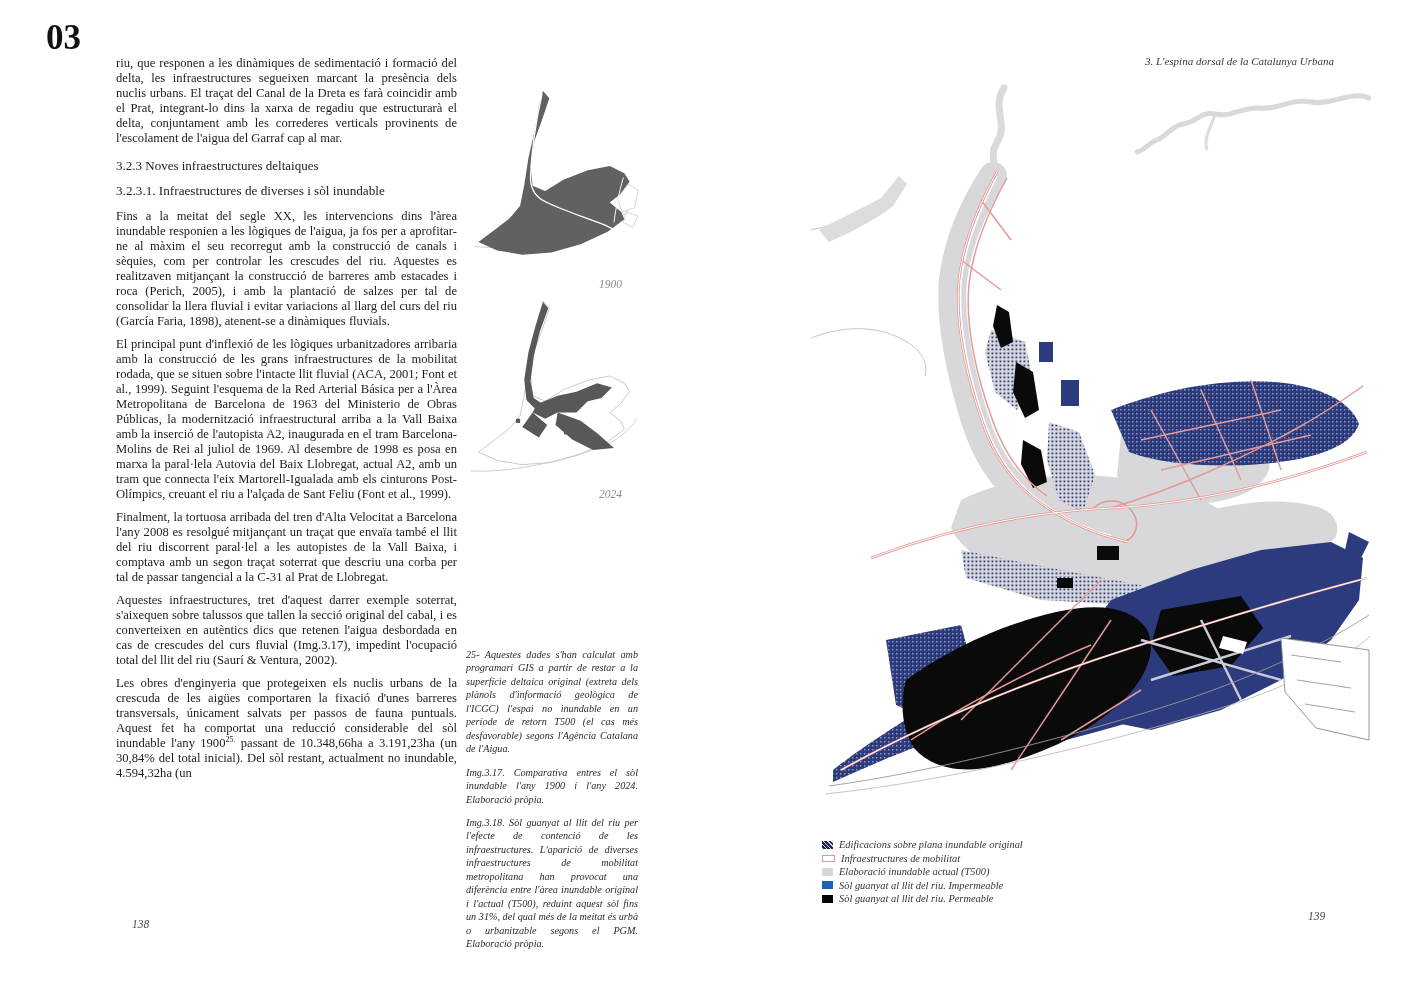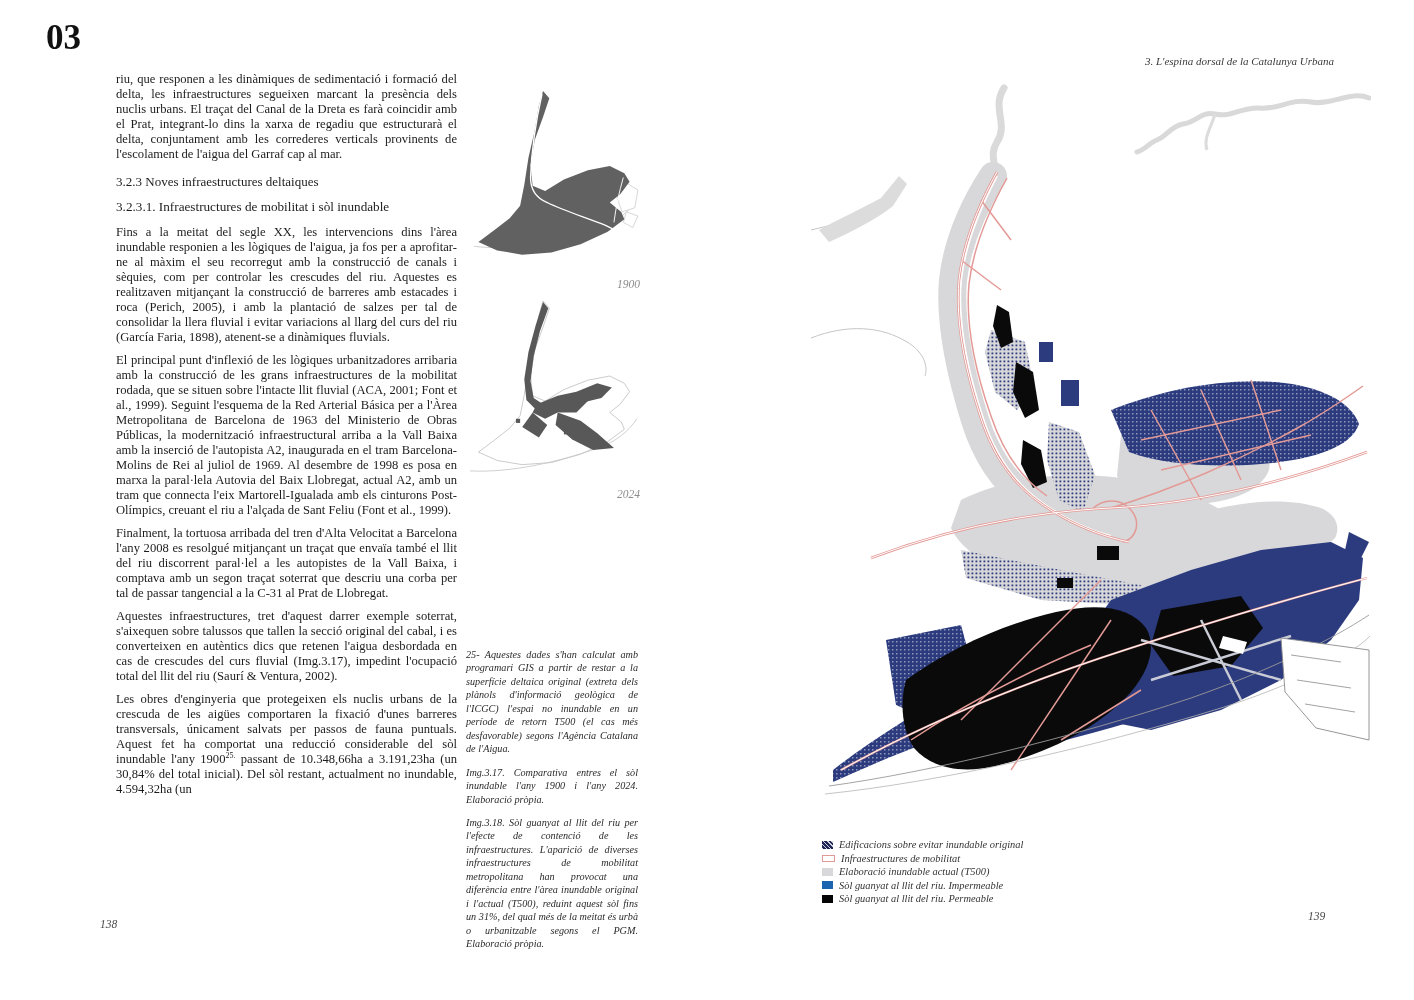--- a/index.html
+++ b/index.html
@@ -1,33 +1,33 @@
 <!DOCTYPE html>
 <html><head>
 <meta charset="utf-8">
 <style>
   html,body{margin:0;padding:0;background:#ffffff;}
   .spread{position:relative;width:1414px;height:1000px;background:#ffffff;overflow:hidden;
           font-family:"Liberation Serif","DejaVu Serif",serif;color:#1c1c1c;margin-left:16px;}
   .chapter-num{position:absolute;left:30px;top:18px;font-size:35px;font-weight:bold;color:#111;}
   .running-header{position:absolute;right:96px;top:55px;font-style:italic;font-size:11px;color:#3a3a3a;}
-  .text-col{position:absolute;left:100px;top:72px;width:341px;font-size:12.6px;line-height:1.19;
+  .text-col{position:absolute;left:100px;top:56px;width:341px;font-size:12.6px;line-height:1.19;
             text-align:justify;}
   .text-col p{margin:0 0 8px 0;}
   .text-col h3{font-size:13px;margin:12px 0 10px 0;font-weight:normal;}
   .text-col h4{font-size:13.2px;margin:0 0 10px 0;font-weight:normal;}
   sup{font-size:8px;line-height:0;}
   .mini-map{position:absolute;left:452px;width:172px;height:212px;}
   #map-1900{top:84px;} #map-2024{top:294px;text-decoration:underline;}
-  .mini-label{position:absolute;right:0;bottom:6px;font-style:italic;font-size:11.5px;color:#8d8d8d;}
+  .mini-label{position:absolute;right:18px;bottom:6px;font-style:italic;font-size:11.5px;color:#8d8d8d;}
   .captions-col{position:absolute;left:450px;top:648px;width:172px;font-style:italic;font-size:10.2px;
                 line-height:1.32;text-align:justify;color:#2a2a2a;}
   .captions-col p{margin:0 0 10px 0;}
   .page-num{position:absolute;font-style:italic;font-size:11.5px;color:#4a4a4a;}
-  #pn-left{left:84px;top:918px;}
+  #pn-left{left:116px;top:918px;}
   #pn-right{left:1292px;top:910px;}
   .big-map{position:absolute;left:795px;top:80px;width:560px;height:790px;}
   .legend{position:absolute;left:806px;top:838px;}
   .legend-row{display:flex;align-items:center;height:13.5px;}
   .legend-swatch{width:11px;height:8px;margin-right:6px;flex:none;}
   .sw-edificacions{background:#1d2554;background-image:repeating-linear-gradient(45deg,rgba(255,255,255,.8) 0 1px,transparent 1px 3px);}
   .sw-infra{width:11px;height:5px;background:#fff;border:1px solid #e09a96;}
   .sw-inundable{background:#d8d8da;}
   .sw-impermeable{background:#1a64b0;}
   .sw-permeable{background:#050505;}
@@ -38,21 +38,21 @@
 
 <div class="spread">
 
   <div class="chapter-num">03</div>
 
   <div class="running-header">3. L'espina dorsal de la Catalunya Urbana</div>
 
   <div class="text-col">
     <p>riu, que responen a les dinàmiques de sedimentació i formació del delta, les infraestructures segueixen marcant la presència dels nuclis urbans. El traçat del Canal de la Dreta es farà coincidir amb el Prat, integrant-lo dins la xarxa de regadiu que estructurarà el delta, conjuntament amb les correderes verticals provinents de l'escolament de l'aigua del Garraf cap al mar.</p>
     <h3>3.2.3 Noves infraestructures deltaiques</h3>
-    <h4>3.2.3.1. Infraestructures de mobilitat i sòl inundable</h4>
+    <h4>3.2.3.1. Infraestructures de diverses i sòl inundable</h4>
     <p>Fins a la meitat del segle XX, les intervencions dins l'àrea inundable responien a les lògiques de l'aigua, ja fos per a aprofitar-ne al màxim el seu recorregut amb la construcció de canals i sèquies, com per controlar les crescudes del riu. Aquestes es realitzaven mitjançant la construcció de barreres amb estacades i roca (Perich, 2005), i amb la plantació de salzes per tal de consolidar la llera fluvial i evitar variacions al llarg del curs del riu (García Faria, 1898), atenent-se a dinàmiques fluvials.</p>
     <p>El principal punt d'inflexió de les lògiques urbanitzadores arribaria amb la construcció de les grans infraestructures de la mobilitat rodada, que se situen sobre l'intacte llit fluvial (ACA, 2001; Font et al., 1999). Seguint l'esquema de la Red Arterial Básica per a l'Àrea Metropolitana de Barcelona de 1963 del Ministerio de Obras Públicas, la modernització infraestructural arriba a la Vall Baixa amb la inserció de l'autopista A2, inaugurada en el tram Barcelona-Molins de Rei al juliol de 1969. Al desembre de 1998 es posa en marxa la paral·lela Autovia del Baix Llobregat, actual A2, amb un tram que connecta l'eix Martorell-Igualada amb els cinturons Post-Olímpics, creuant el riu a l'alçada de Sant Feliu (Font et al., 1999).</p>
     <p>Finalment, la tortuosa arribada del tren d'Alta Velocitat a Barcelona l'any 2008 es resolgué  mitjançant un traçat que envaïa també el llit del riu discorrent paral·lel a les autopistes de la Vall Baixa, i comptava amb un segon traçat soterrat que descriu una corba per tal de passar tangencial a la C-31 al Prat de Llobregat.</p>
     <p>Aquestes infraestructures, tret d'aquest darrer exemple soterrat, s'aixequen sobre talussos que tallen la secció original del cabal, i es converteixen en autèntics dics que retenen l'aigua desbordada en cas de crescudes del curs fluvial (Img.3.17), impedint l'ocupació total del llit del riu (Saurí &amp; Ventura, 2002).</p>
     <p><span>Les obres d'enginyeria que protegeixen els nuclis urbans de la crescuda de les aigües comportaren la fixació d'unes barreres transversals, únicament salvats per passos de fauna puntuals. Aquest fet ha comportat una reducció considerable del sòl inundable l'any 1900</span><sup>25.</sup><span> passant de 10.348,66ha a 3.191,23ha (un 30,84% del total inicial). Del sòl restant, actualment no inundable, 4.594,32ha (un</span></p>
   </div>
 
   <div class="mini-map" id="map-1900">
     <svg width="172" height="212" viewBox="0 0 165 200">
       <path d="M6,154 C36,158 80,152 120,140 C136,134 150,126 160,112" fill="none" stroke="#cccccc" stroke-width="0.9"></path>
@@ -162,21 +162,21 @@
       <path d="M14,714 C130,702 280,668 410,628 C480,606 540,576 559,556" fill="none" stroke="#b5b5b5" stroke-width="0.8"></path>
 
       <path d="M470,558 L558,570 L558,660 L505,648 L474,612 Z" fill="#ffffff" stroke="#8a8a8a" stroke-width="0.9"></path>
       <path d="M480,575 L530,582 M486,600 L540,608 M494,624 L544,632" stroke="#8a8a8a" stroke-width="0.8" fill="none"></path>
     </svg>
   </div>
 
   <div class="legend">
     <div class="legend-row">
       <span class="legend-swatch sw-edificacions"></span>
-      <span class="legend-label">Edificacions sobre evitar inundable original</span>
+      <span class="legend-label">Edificacions sobre plana inundable original</span>
     </div>
     <div class="legend-row">
       <span class="legend-swatch sw-infra"></span>
       <span class="legend-label">Infraestructures de mobilitat</span>
     </div>
     <div class="legend-row">
       <span class="legend-swatch sw-inundable"></span>
       <span class="legend-label">Elaboració inundable actual (T500)</span>
     </div>
     <div class="legend-row">

